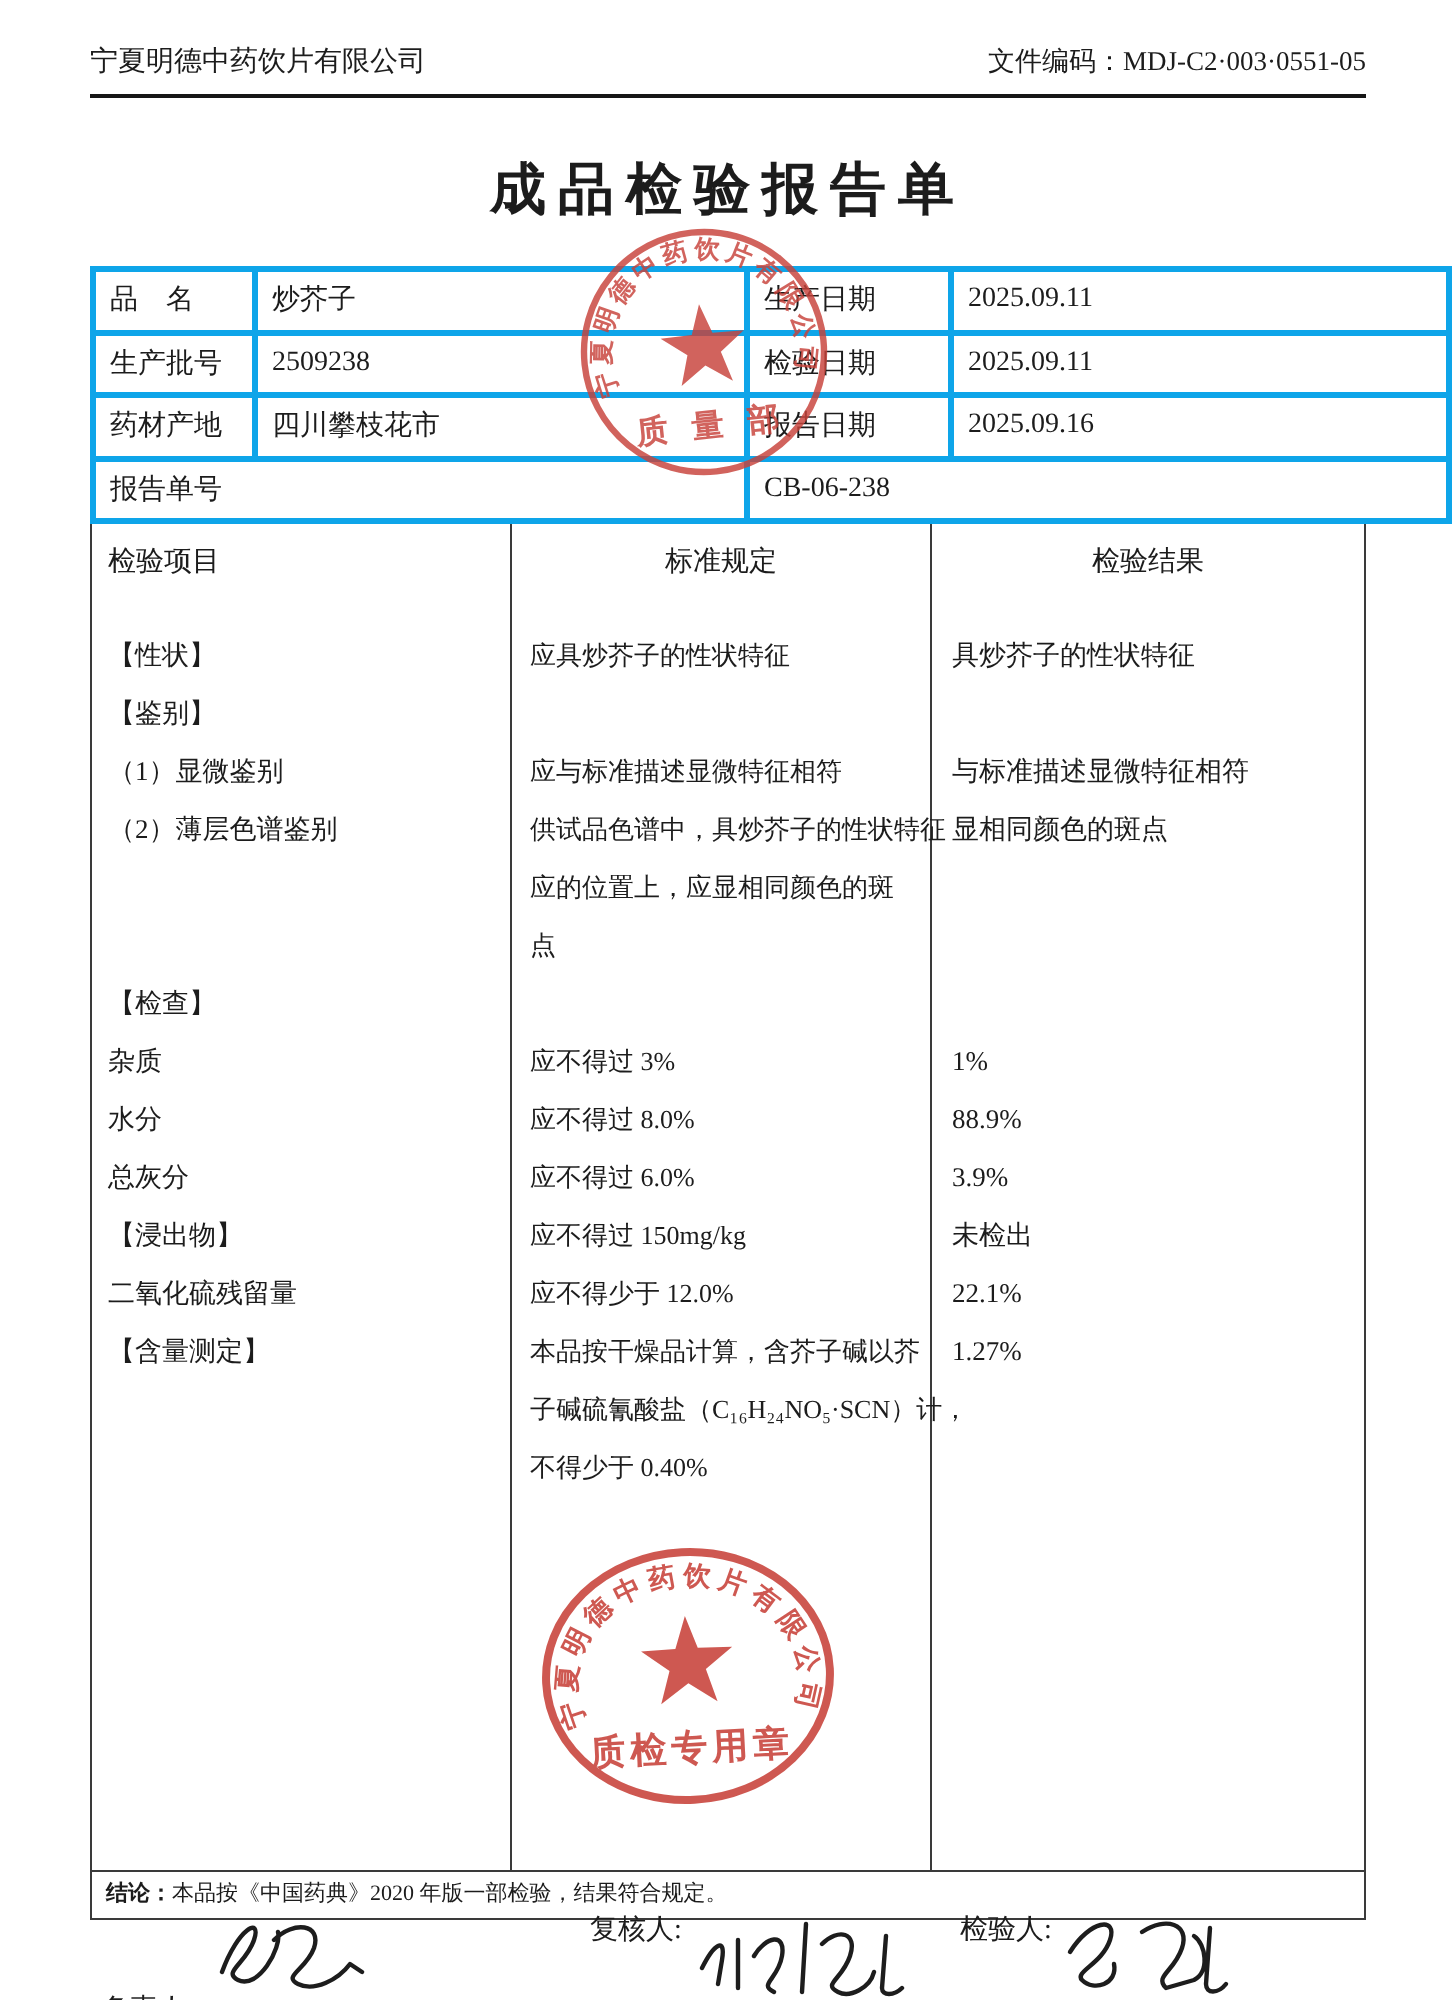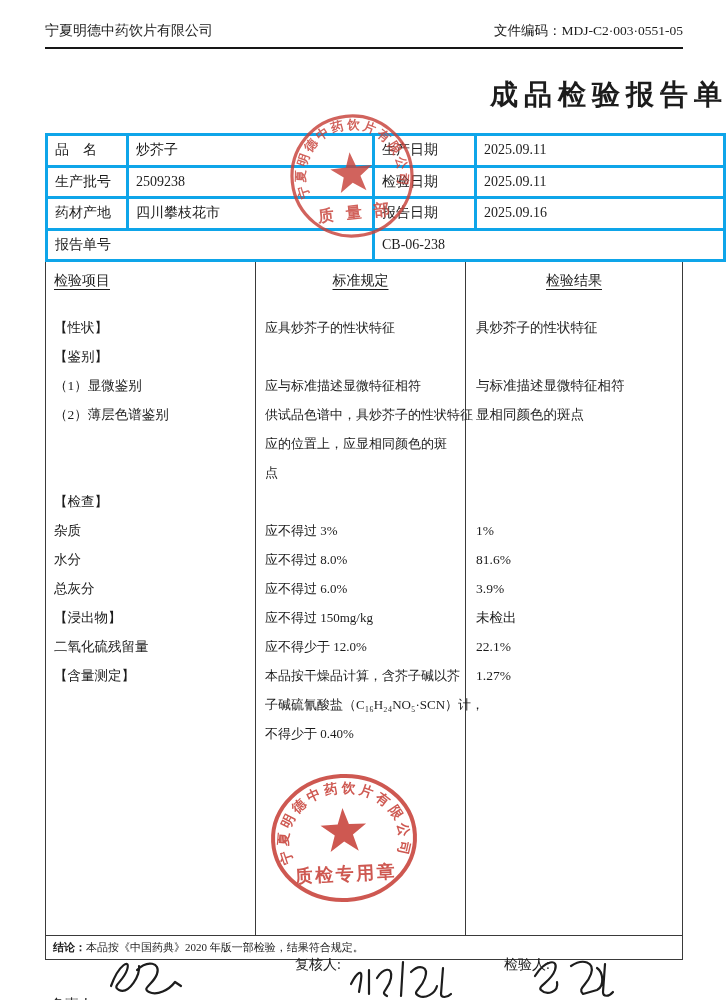--- a/index.html
+++ b/index.html
@@ -12,21 +12,21 @@
   
   .letterhead{
     position:absolute;left:45px;top:22px;width:638px;
     display:flex;justify-content:space-between;align-items:flex-end;
     border-bottom:2.5px solid #161616;padding-bottom:7px;
     font-size:14px;
   }
   .filecode{font-size:13.5px;}
   
   .doc-title{
-    position:absolute;left:0;top:76px;width:728px;text-align:right;
+    position:absolute;left:0;top:76px;width:728px;text-align:center;
     font-size:28px;font-weight:bold;letter-spacing:6px;
   }
   
   .doc{position:absolute;left:45px;top:133px;width:638px;}
   table.info{border-collapse:collapse;width:638px;table-layout:fixed;}
   table.info td{
     border:3px solid #0ea5e9;height:28.6px;font-size:14px;
     padding:0 0 0 7px;white-space:nowrap;overflow:visible;
   }
   td.c1{width:71px;} td.c2{width:236px;} td.c3{width:92px;} td.c4{width:239px;}
@@ -35,36 +35,36 @@
     width:638px;height:674px;box-sizing:border-box;display:flex;
     border-left:1px solid #3a3a3a;border-right:1px solid #3a3a3a;border-bottom:1px solid #3a3a3a;
   }
   .mcol{box-sizing:border-box;height:100%;}
   .mcol1{width:210px;border-right:1px solid #3a3a3a;}
   .mcol2{width:210px;border-right:1px solid #3a3a3a;}
   .mcol3{width:216px;}
   .mhead{height:38px;display:flex;align-items:center;font-size:14px;}
   .mhead.left{justify-content:flex-start;padding-left:8px;}
   .mhead.center{justify-content:center;}
-  .mhead span{text-decoration:underline;text-underline-offset:4px;}
+  .mhead span{text-underline-offset:4px;}
   .mlines{padding-top:13px;}
   .ln{height:29px;line-height:29px;font-size:13.5px;white-space:nowrap;padding-left:8px;}
   .mcol2 .ln{font-size:13px;padding-left:9px;}
   .mcol3 .ln{padding-left:10px;}
   
   .conclusion{
     box-sizing:border-box;width:638px;height:24px;line-height:22px;
     border:1px solid #3a3a3a;border-top:none;
     font-size:11px;padding-left:7px;white-space:nowrap;
   }
   .conclusion b{font-weight:bold;}
   
   .signatures{position:absolute;left:45px;top:950px;width:638px;height:50px;font-size:14px;}
   .sig-label{position:absolute;top:6px;white-space:nowrap;}
-  .lab-resp{left:6px;margin-top:40px;} .lab-rev{left:250px;} .lab-insp{left:459px;}
+  .lab-resp{left:6px;margin-top:40px;} .lab-rev{left:250px;} .lab-insp{left:435px;}
   .sig{position:absolute;top:2px;}
   .sig path{fill:none;stroke:#1d1d1d;stroke-width:2.2;stroke-linecap:round;stroke-linejoin:round;}
   .sig1{left:52px;} .sig2{left:300px;} .sig3{left:478px;}
   
   .stamp{position:absolute;pointer-events:none;}
   .stamp-top{left:282px;top:106px;opacity:.82;}
   .stamp-bottom{left:262px;top:762px;opacity:.88;}
 </style>
 </head>
 <body>
@@ -158,21 +158,21 @@
           </div>
         <div class="mlines">
           <div class="ln">具炒芥子的性状特征</div>
           <div class="ln"></div>
           <div class="ln">与标准描述显微特征相符</div>
           <div class="ln">显相同颜色的斑点</div>
           <div class="ln"></div>
           <div class="ln"></div>
           <div class="ln"></div>
           <div class="ln">1%</div>
-          <div class="ln">81.6%</div>
+          <div class="ln">88.9%</div>
           <div class="ln">3.9%</div>
           <div class="ln">未检出</div>
           <div class="ln">22.1%</div>
           <div class="ln">1.27%</div>
           <div class="ln"></div>
           <div class="ln"></div>
         </div>
       </div>
     </div>
 

